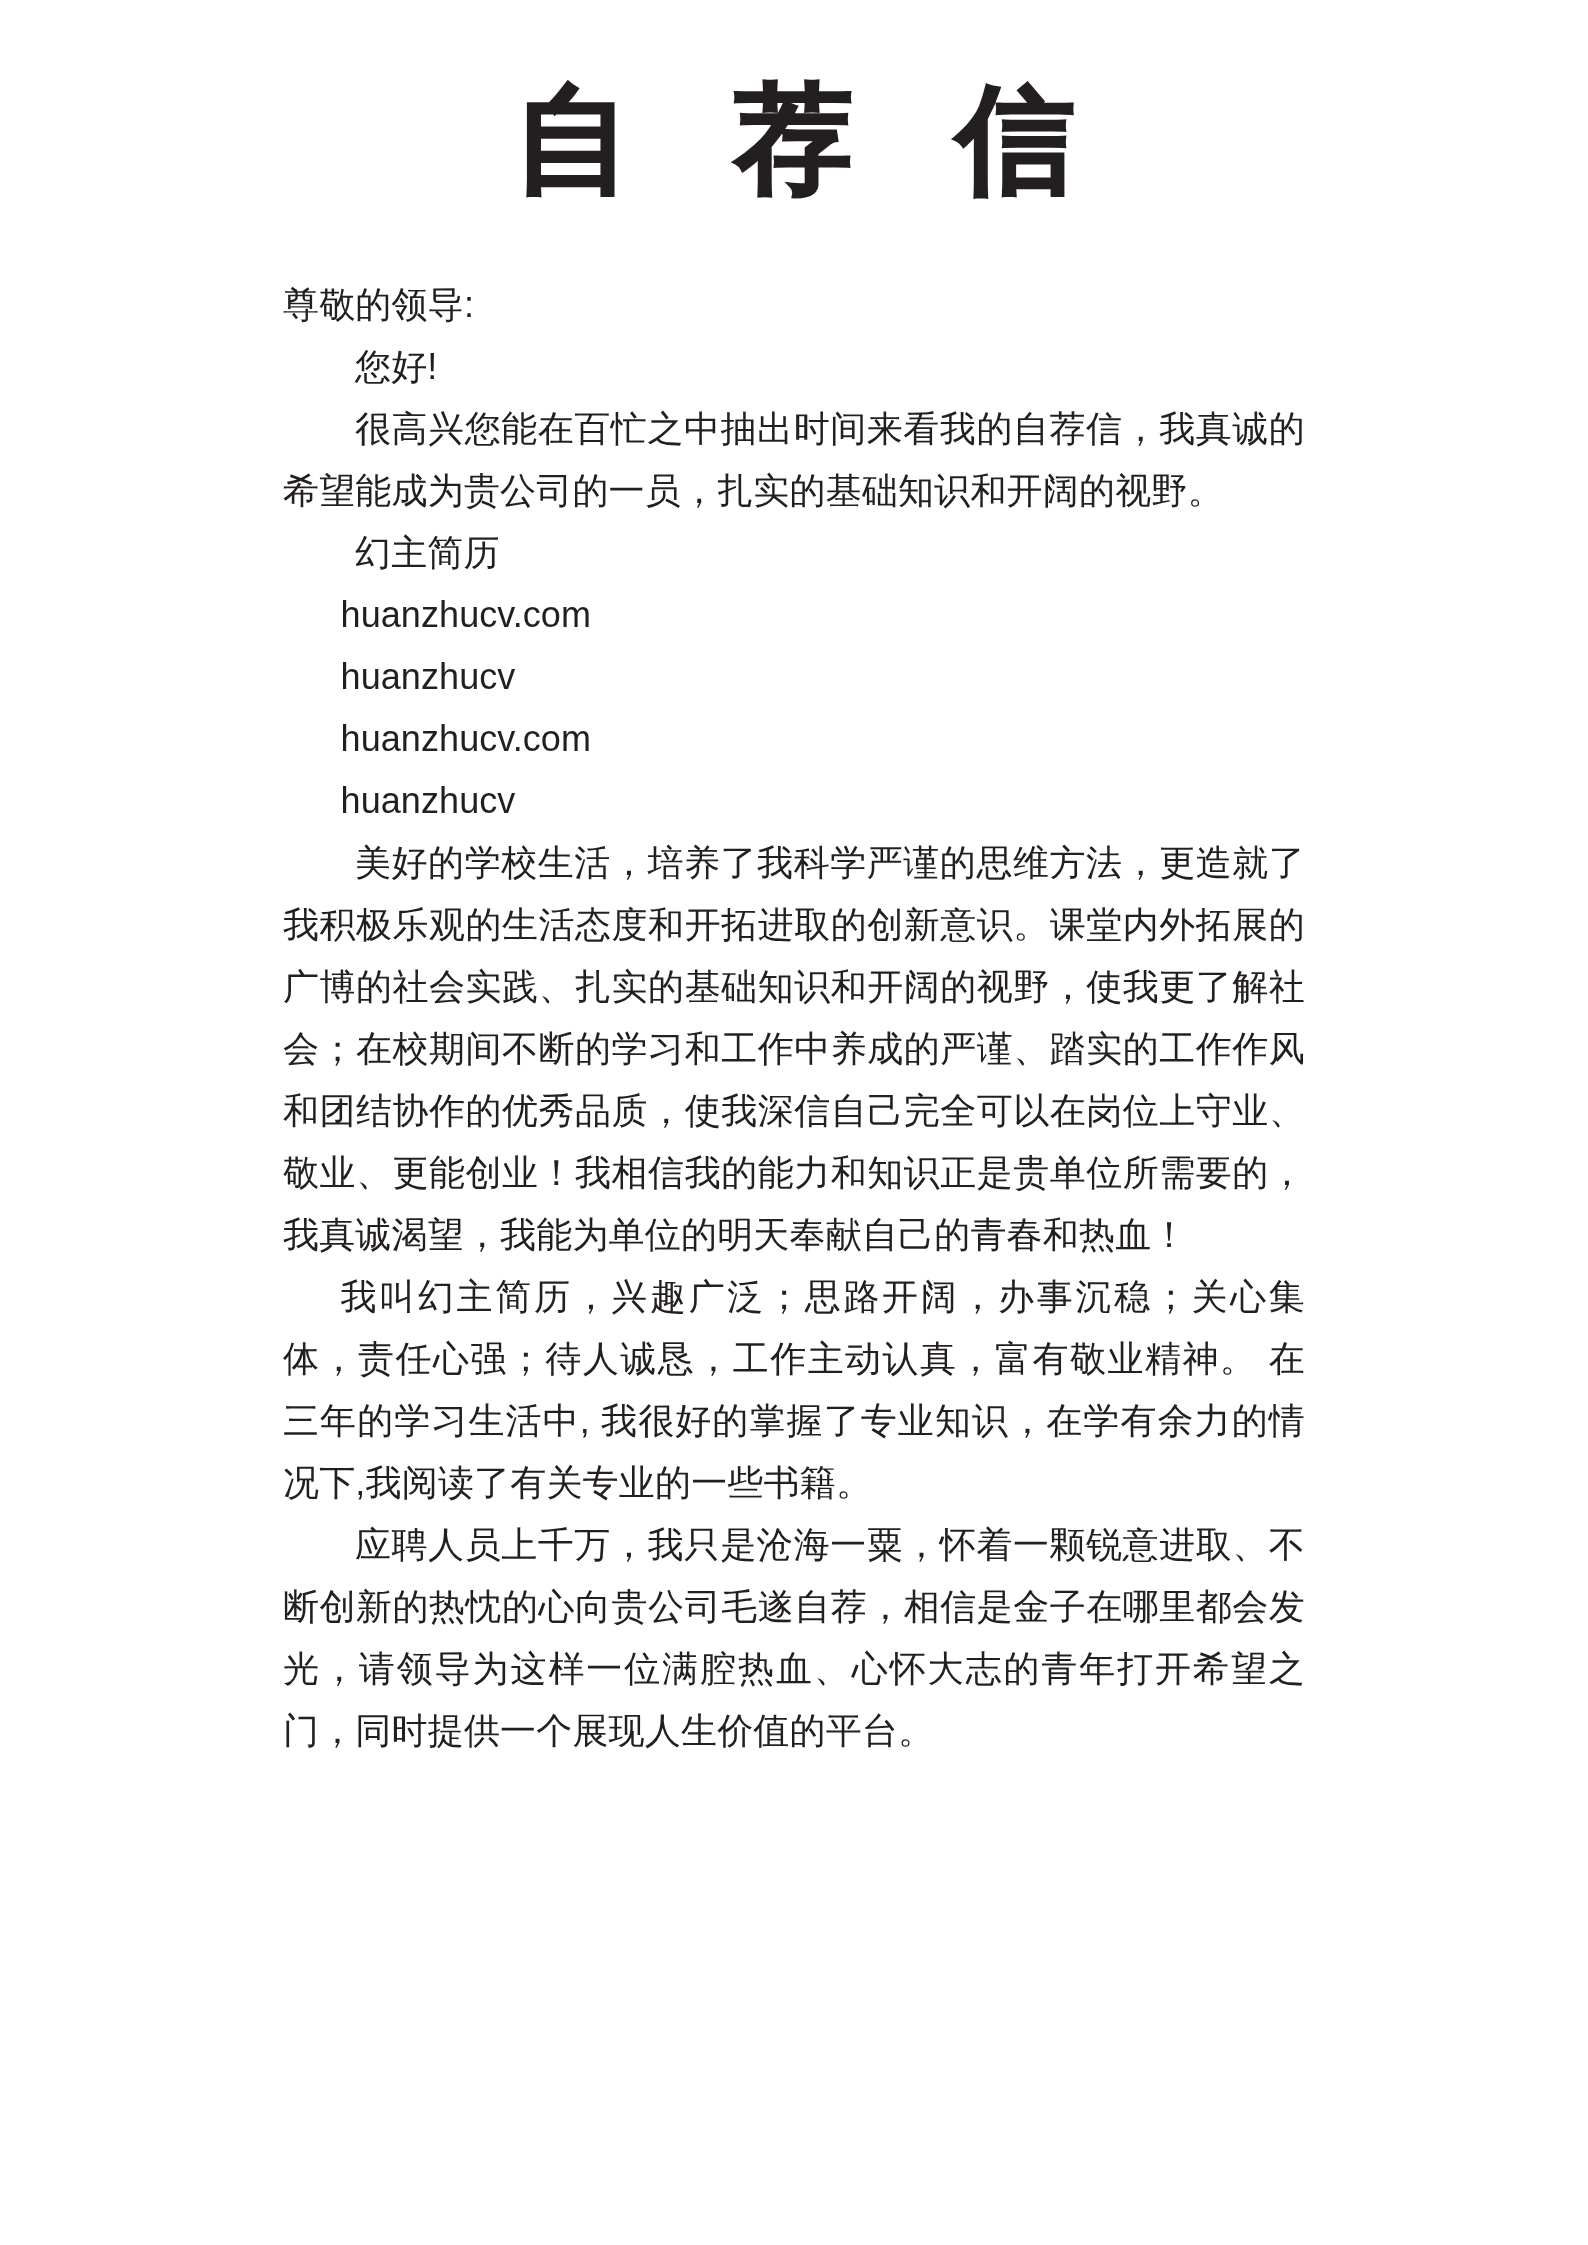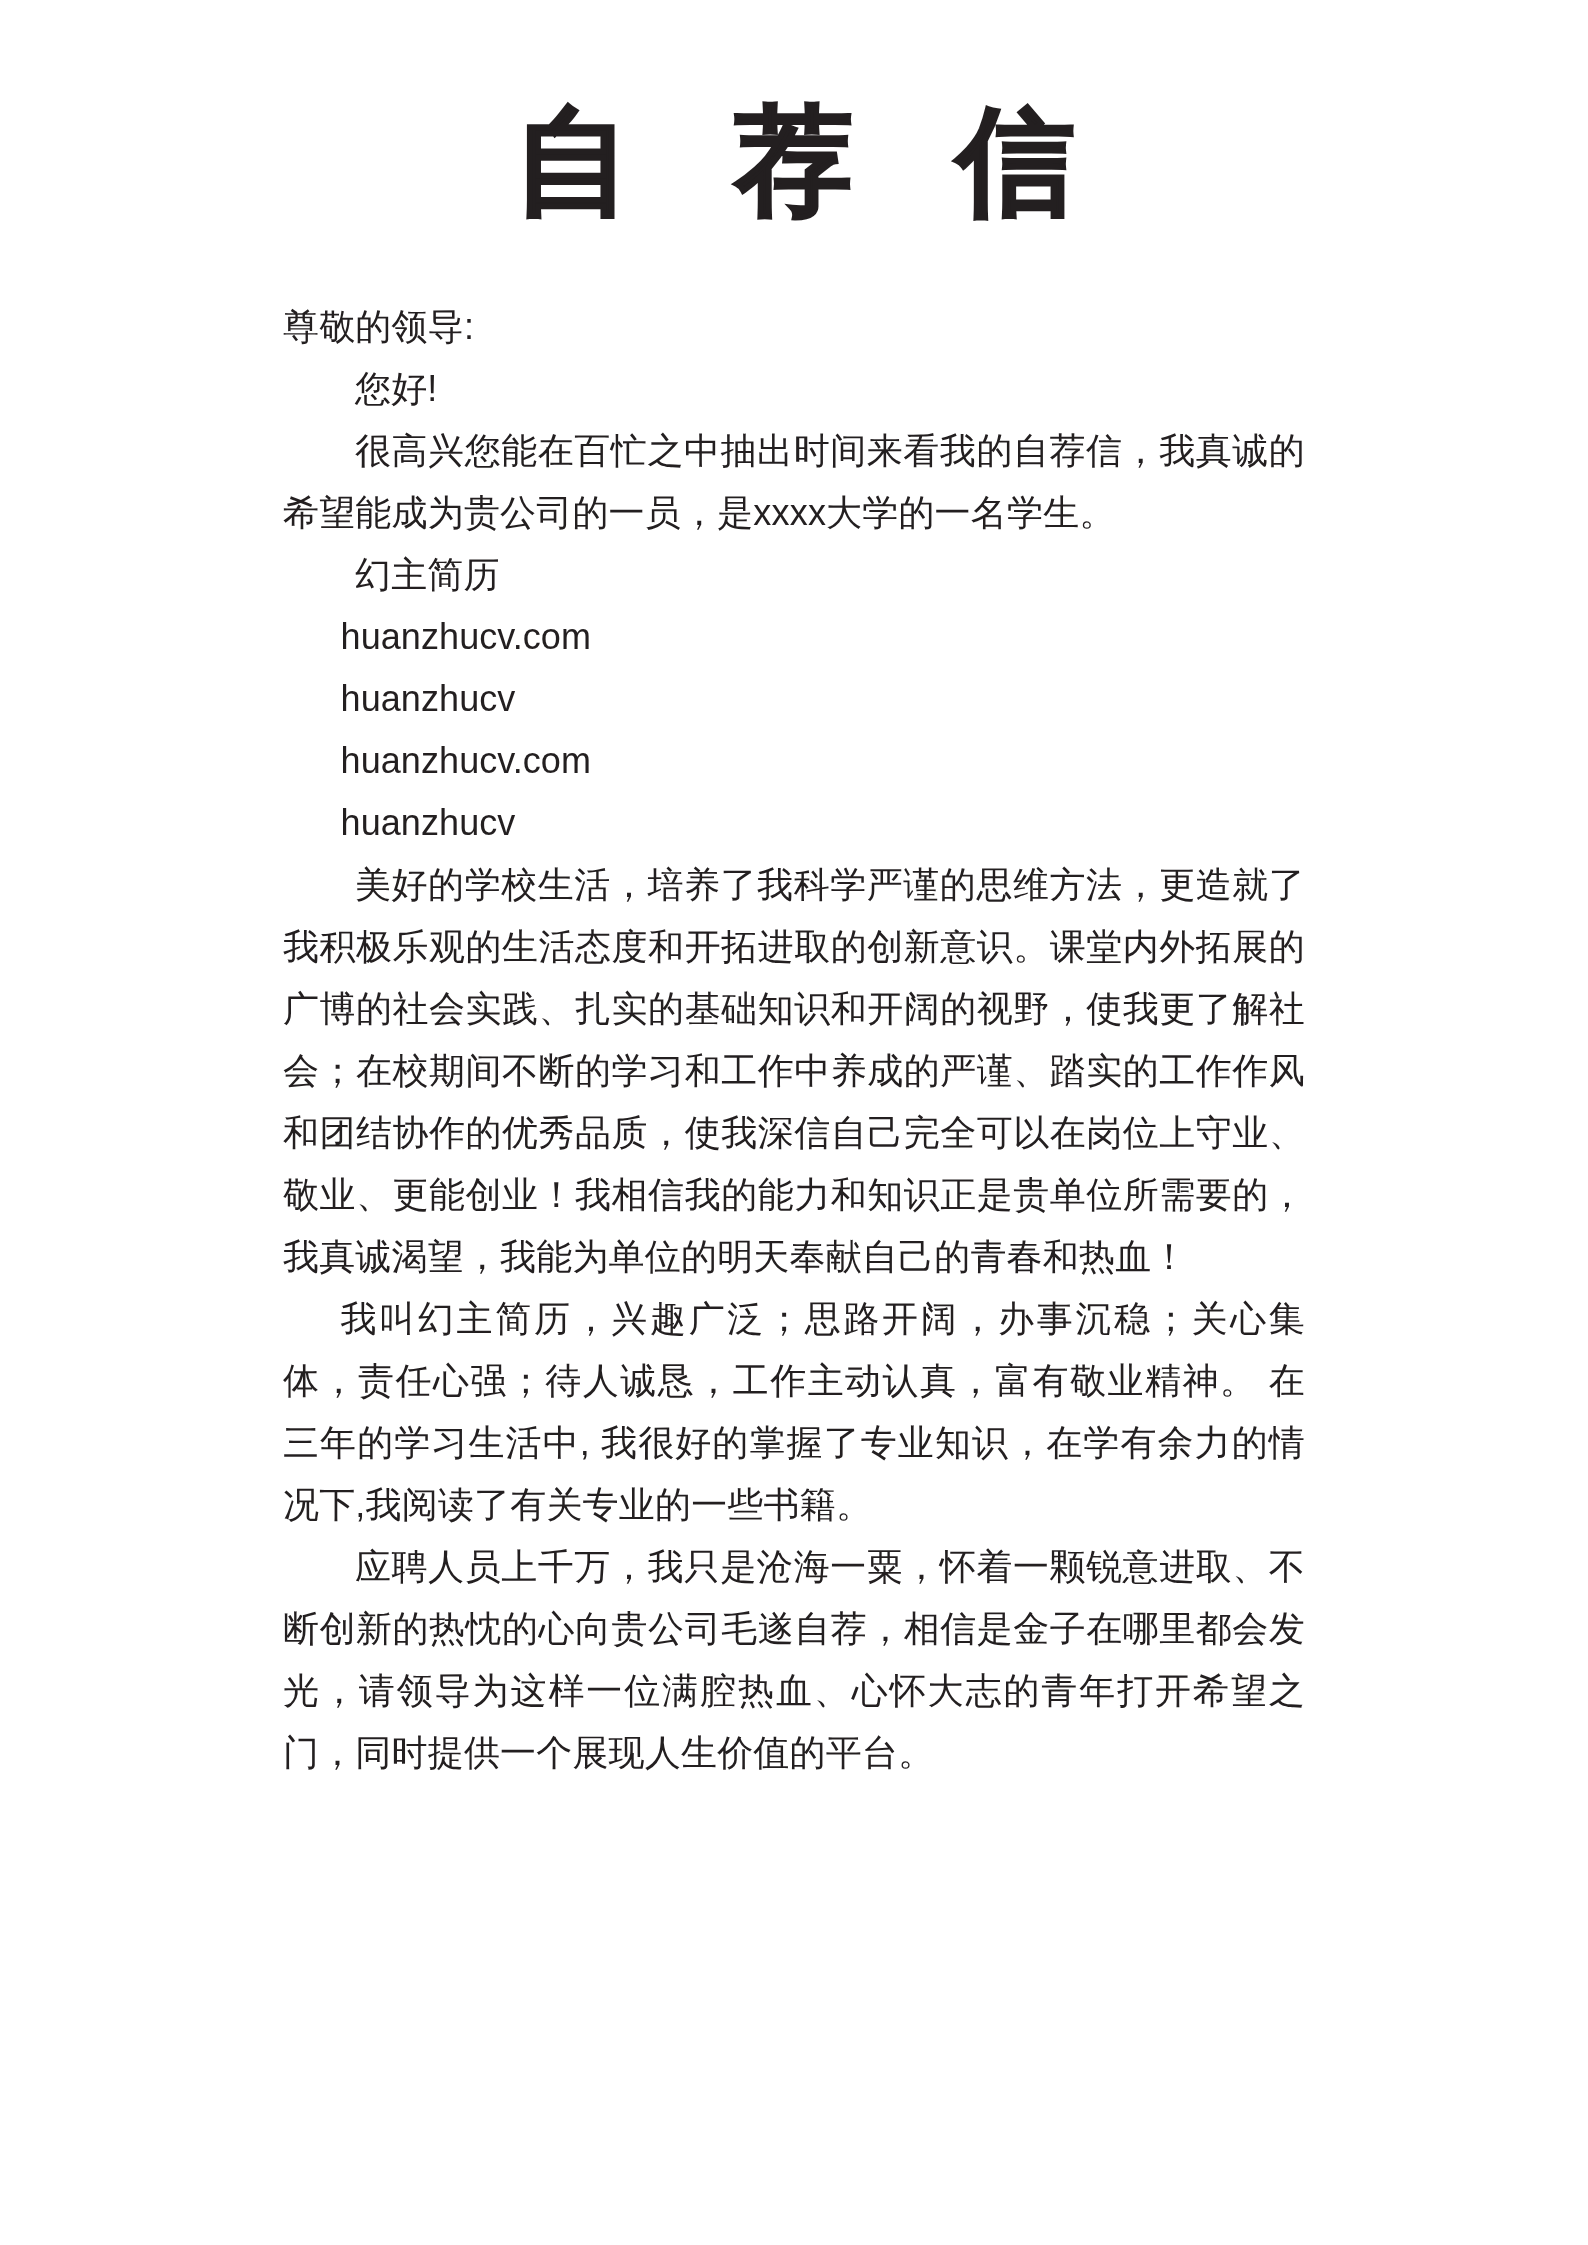--- a/index.html
+++ b/index.html
@@ -26,21 +26,21 @@
   
   .doc-title {
     text-align: center;
     font-size: 118px;
     font-weight: 900;
     letter-spacing: 0.30em;
     text-indent: 0.30em;
     line-height: 1.05;
     color: #231f20;
     margin: 0;
-    padding-top: 100px;
+    padding-top: 78px;
     padding-bottom: 0;
     font-family: "Liberation Sans", "DejaVu Sans", sans-serif;
     -webkit-text-stroke: 2.2px #231f20;
   }
 
   
   .body-wrap {
     margin: 0 auto;
     width: 1172px;
     padding-top: 72px;
@@ -81,21 +81,21 @@
 <div class="page">
 
   <h1 class="doc-title">自 荐 信</h1>
 
   <div class="body-wrap">
 
     <p class="para noindent">尊敬的领导:</p>
 
     <p class="para indent">您好!</p>
 
-    <p class="para indent">很高兴您能在百忙之中抽出时间来看我的自荐信，我真诚的希望能成为贵公司的一员，是xxxx大学的一名学生。</p>
+    <p class="para indent">很高兴您能在百忙之中抽出时间来看我的自荐信，我真诚的希望能成为贵公司的一员，扎实的基础知识和开阔的视野。</p>
 
 
     <p class="para indent">幻主简历</p>
 
     <p class="para latin">huanzhucv.com</p>
 
     <p class="para latin">huanzhucv</p>
 
     <p class="para latin">huanzhucv.com</p>
 

